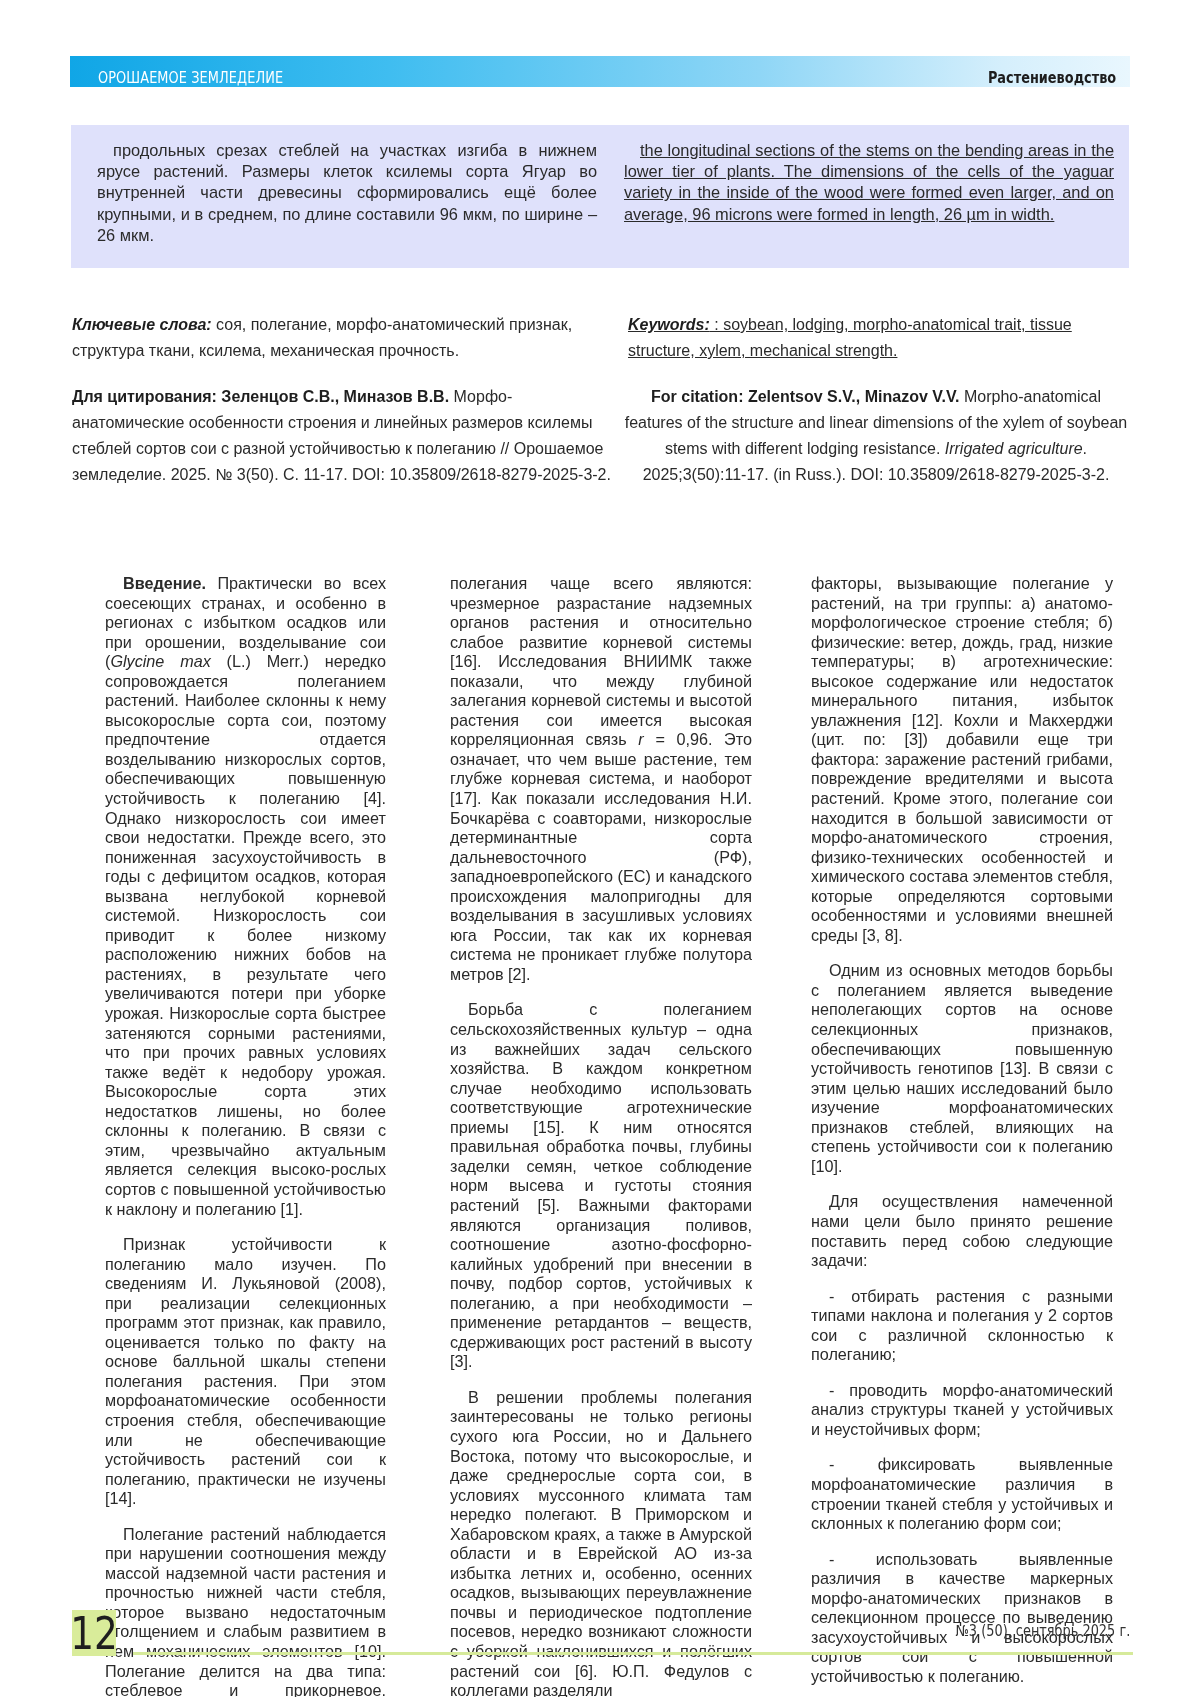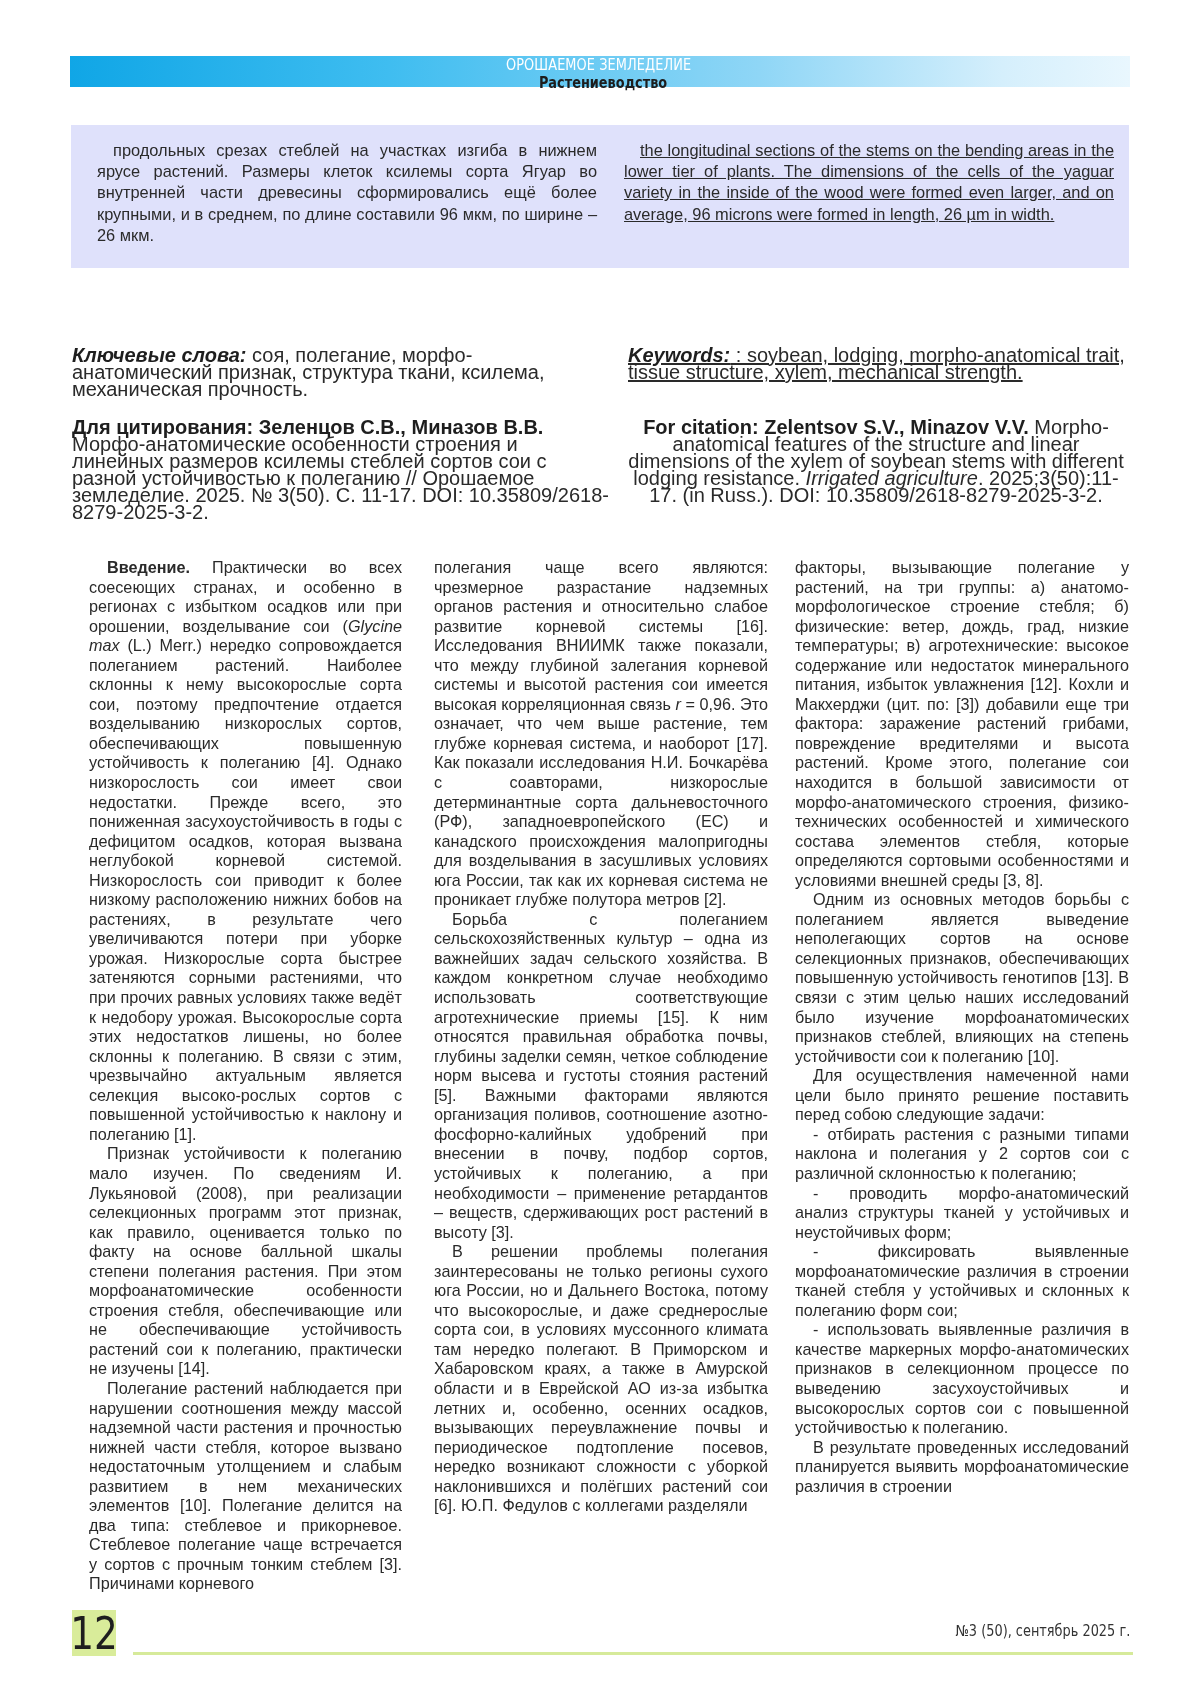--- a/index.html
+++ b/index.html
@@ -2,47 +2,47 @@
 <html><head>
 <meta charset="utf-8">
 <style>
   html, body { margin: 0; padding: 0; background: #ffffff; }
   body { width: 1200px; height: 1697px; position: relative; overflow: hidden;
          font-family: "Liberation Sans", sans-serif; color: #2a2a2a; }
 
   
   .header { position: absolute; left: 70px; top: 56px; width: 1060px; height: 31px;
             background: linear-gradient(90deg, #10a6e6 0%, #3fbdf0 30%, #8fd6f6 65%, #d5effc 88%, #e9f7fe 100%);
-            display: flex; align-items: center; justify-content: space-between; flex-direction: column; }
+            display: flex; align-items: flex-end; justify-content: space-between; }
   .header .journal { color: #ffffff; font-size: 15px; letter-spacing: 0.1px; margin-left: 28px;
                      font-family: "DejaVu Sans", sans-serif; transform: scaleX(0.86); transform-origin: left center; }
   .header .section { color: #1d1d1d; font-size: 15px; font-weight: bold; margin-right: 14px;
                      font-family: "DejaVu Sans", sans-serif; transform: scaleX(0.86); transform-origin: right center; }
 
   
   .abstract { position: absolute; left: 71px; top: 125px; width: 1058px; height: 143px;
               background: #dfe1fb; }
   .abstract .col { position: absolute; top: 15px; font-size: 16.4px; line-height: 21.2px;
                    text-align: justify; color: #2a2a2a; }
   .abstract .col.ru { left: 18px; width: 500px; margin-left: 8px; }
   .abstract .col.en { left: 553px; width: 490px; text-decoration: underline; }
   .indent { text-indent: 16px; }
 
   
-  .meta { position: absolute; font-size: 20px; line-height: 17px; color: #2a2a2a; margin-top: 35px; }
+  .meta { position: absolute; font-size: 16px; line-height: 26px; color: #2a2a2a; }
   .meta b { color: #1e1e1e; }
   .kw-ru { left: 72px; top: 312px; width: 520px; }
   .kw-en { left: 628px; top: 312px; width: 510px; text-decoration: underline; }
   .cit-ru { left: 72px; top: 384px; width: 540px; }
   .cit-en { left: 620px; top: 384px; width: 512px; text-align: center; }
 
   
   .bodycol { position: absolute; top: 558px; font-size: 16.2px; line-height: 19.55px;
              text-align: justify; color: #2a2a2a; }
-  .bodycol p { margin: 0; text-indent: 18px; }
+  .bodycol p { margin: 16px; text-indent: 18px; }
   .c1 { left: 89px; width: 313px; }
   .c2 { left: 434px; width: 334px; }
   .c3 { left: 795px; width: 334px; }
 
   
   .page-num { position: absolute; left: 72px; top: 1610px; width: 44px; height: 46px;
               background: #d9ec9a; display: flex; align-items: center; justify-content: center;
               font-size: 44px; color: #1e1e1e; font-family: "DejaVu Sans", sans-serif; }
   .page-num span { transform: scaleX(0.85); display: inline-block; }
   .footer-line { position: absolute; left: 133px; top: 1652px; width: 1000px; height: 3px; background: #d6ea9a; }

